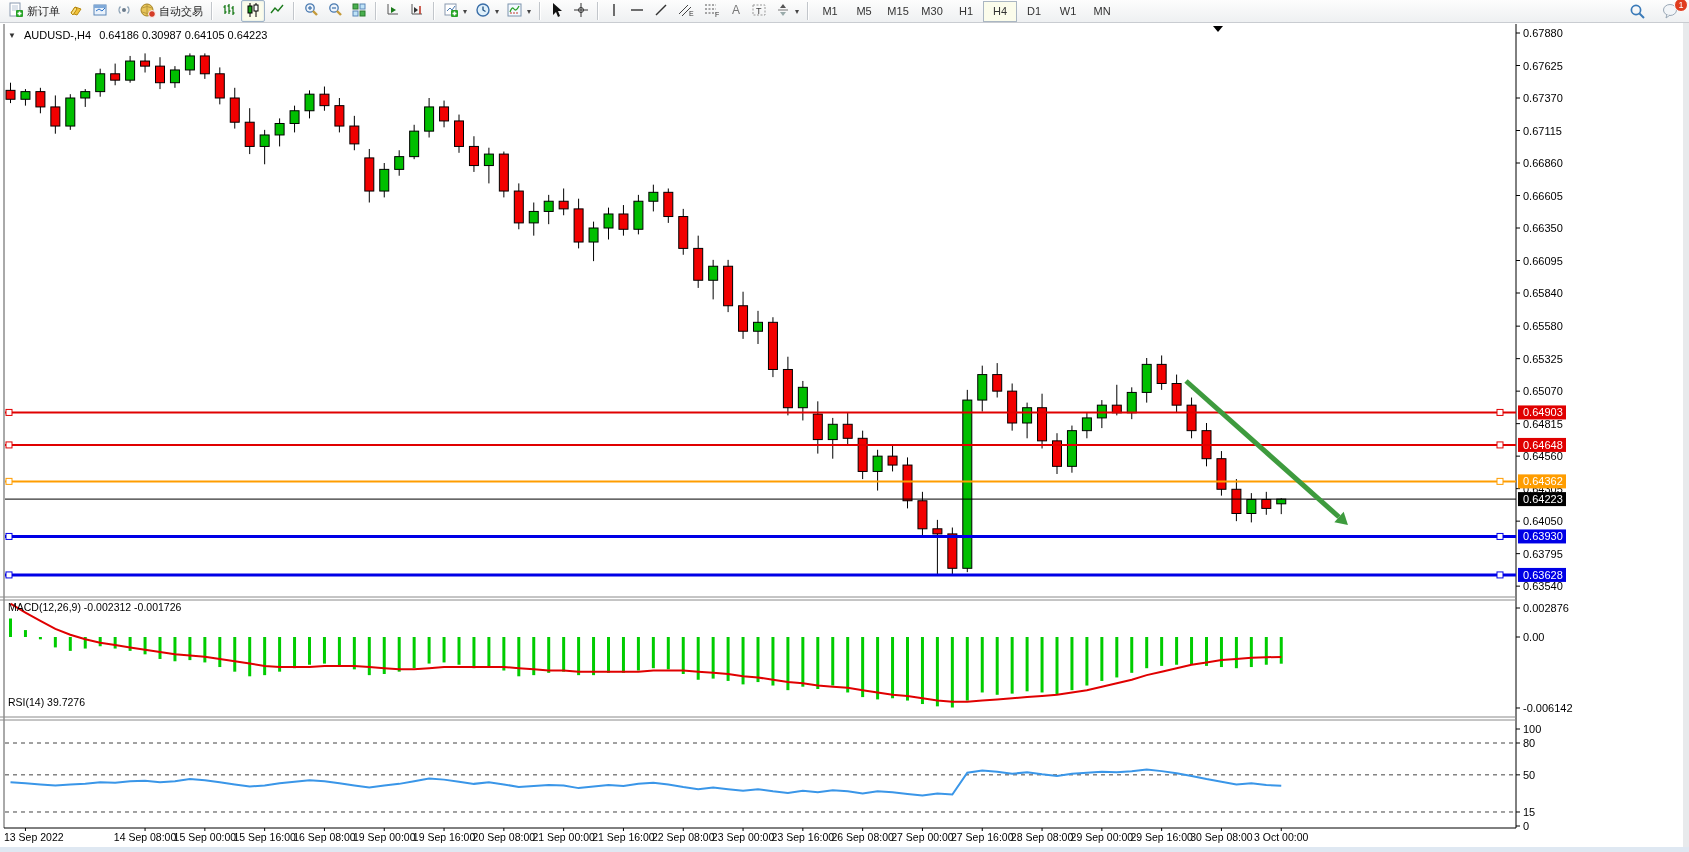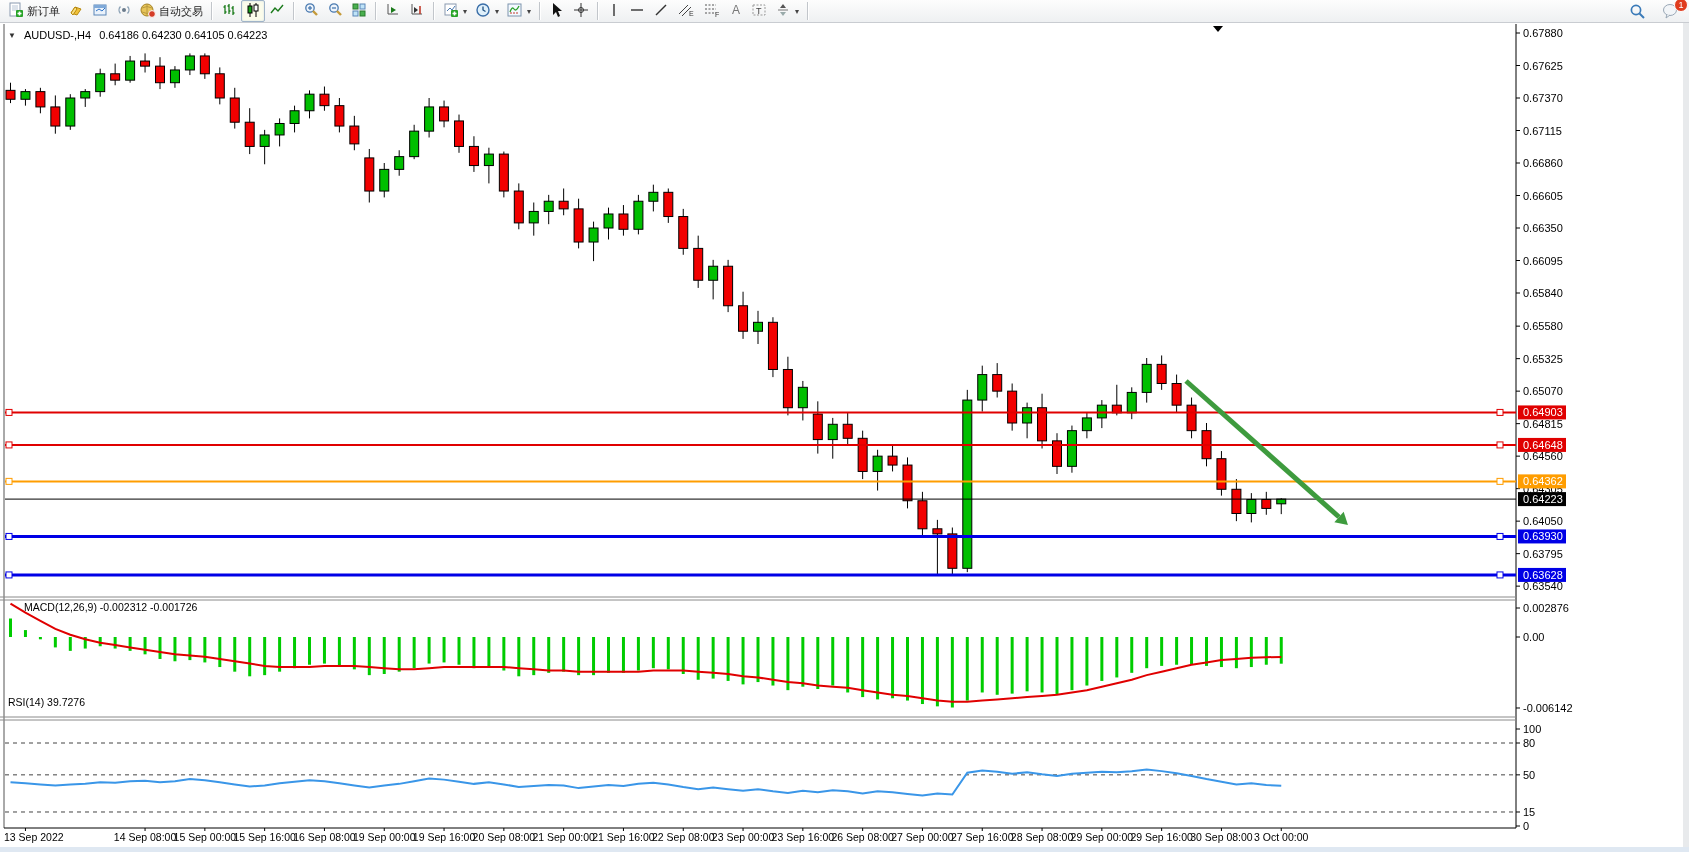--- a/index.html
+++ b/index.html
@@ -268,20 +268,31 @@
           <svg width="16" height="16">
               <polygon points="8,2 11,6 5,6" fill="#555"></polygon>
               <polygon points="8,14 11,10 5,10" fill="#9aa"></polygon>
               <line x1="3" y1="8" x2="13" y2="8" stroke="#777"></line>
             </svg>
         </span>
         <span class="caret">▾</span>
       </div>
     </div>
     <div class="tb-sep"></div>
+    <div class="tb-group" id="tf-group">
+        <div class="tf-btn">M1</div>
+        <div class="tf-btn">M5</div>
+        <div class="tf-btn">M15</div>
+        <div class="tf-btn">M30</div>
+        <div class="tf-btn">H1</div>
+        <div class="tf-btn active">H4</div>
+        <div class="tf-btn">D1</div>
+        <div class="tf-btn">W1</div>
+        <div class="tf-btn">MN</div>
+      </div>
 
     <div id="tb-right">
       <div class="tb-btn">
         <span class="ic">
           <svg width="17" height="17">
               <circle cx="7" cy="7" r="4.6" fill="none" stroke="#3a7ab8" stroke-width="1.7"></circle>
               <line x1="10.5" y1="10.5" x2="15" y2="15" stroke="#3a7ab8" stroke-width="2"></line>
             </svg>
         </span>
       </div>
@@ -293,23 +304,23 @@
             </svg>
         </span>
         <span class="badge">1</span>
       </div>
     </div>
   </div>
 
   <div class="flabel" id="title">
     <span class="tri">▼</span>
     <span>AUDUSD-,H4</span>
-    <span>0.64186 0.64230 0.64105 0.64223</span>
+    <span>0.64186 0.30987 0.64105 0.64223</span>
   </div>
-  <div class="flabel" style="left:24px;top:601px;font-size:10.5px">MACD(12,26,9) -0.002312 -0.001726</div>
+  <div class="flabel" style="left:8px;top:601px;font-size:10.5px">MACD(12,26,9) -0.002312 -0.001726</div>
   <div class="flabel" style="left:8px;top:696px;font-size:10.5px">RSI(14) 39.7276</div>
 
   <svg id="chart-svg" width="1689" height="852" style="position:absolute;left:0;top:0;z-index:1">
       <rect x="0" y="24" width="1689" height="828" fill="#ffffff"></rect>
       <line x1="4" y1="24" x2="4" y2="828" stroke="#555"></line>
       <line x1="1516" y1="24" x2="1516" y2="828" stroke="#000"></line>
       <line x1="4" y1="828" x2="1516" y2="828" stroke="#000"></line>
       <line x1="0" y1="597" x2="1516" y2="597" stroke="#8a8a8a"></line>
       <line x1="0" y1="600" x2="1516" y2="600" stroke="#8a8a8a"></line>
       <line x1="0" y1="717" x2="1516" y2="717" stroke="#8a8a8a"></line>

